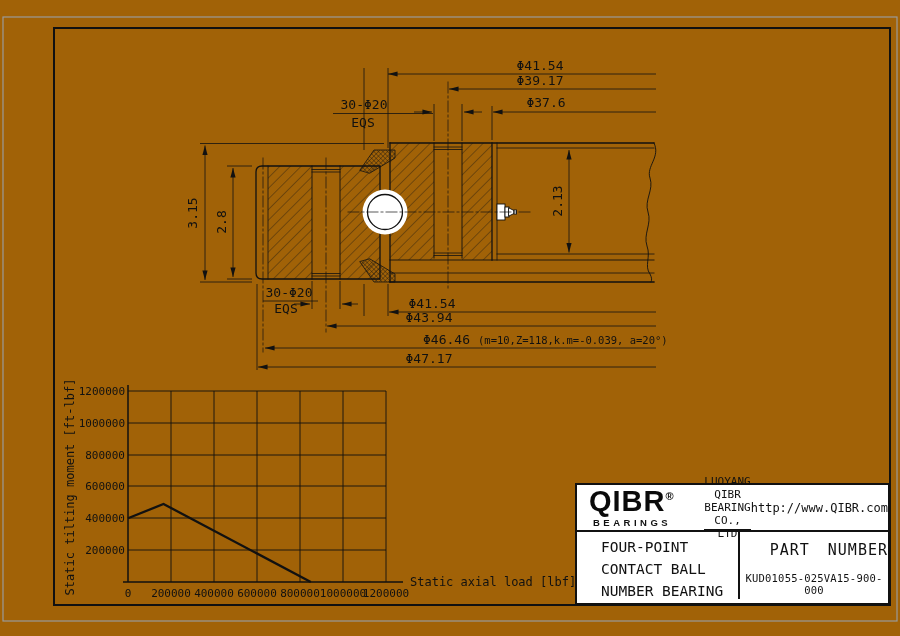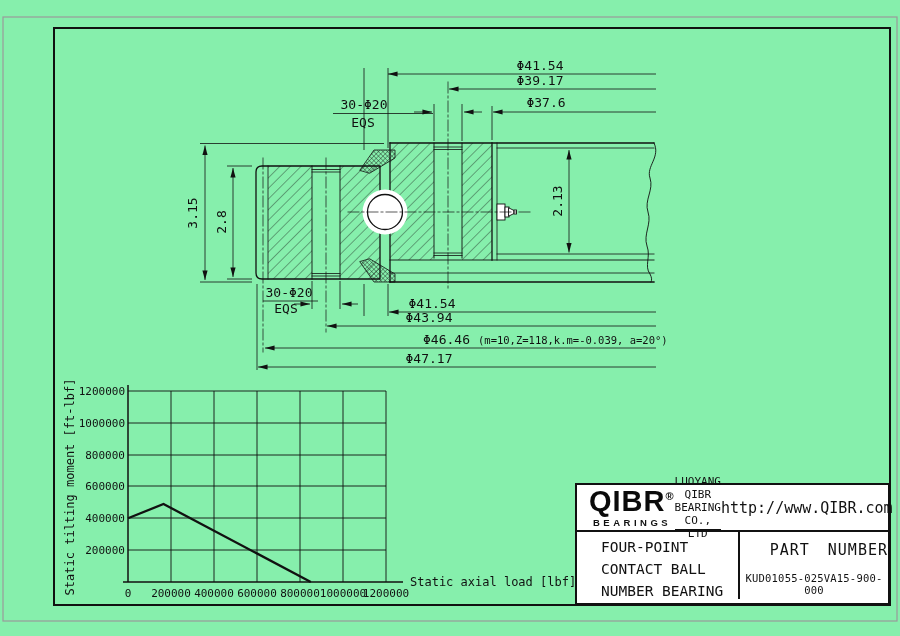--- a/index.html
+++ b/index.html
@@ -1,36 +1,36 @@
 <!DOCTYPE html>
 <html><head>
 <meta charset="utf-8">
 <style>
   html,body{margin:0;padding:0;background:#fff;}
-  .page{position:relative;width:900px;height:636px;background:#86efac;overflow:hidden;
+  .page{position:relative;width:900px;height:636px;background:#a16207;overflow:hidden;
         font-family:"DejaVu Sans Mono",monospace;color:#111;}
   svg text{fill:#111;}
   .dim{font:13px "DejaVu Sans Mono",monospace;}
   .dim-sm{font:10.5px "DejaVu Sans Mono",monospace;}
   .tick{font:11px "DejaVu Sans Mono",monospace;}
   .axl{font:12px "DejaVu Sans Mono",monospace;}
   
   .tblock{position:absolute;left:575px;top:483px;width:315px;height:122px;
           border:2px solid #111;box-sizing:border-box;background:#fff;}
   .tb-row1{height:47px;display:flex;border-bottom:2px solid #111;box-sizing:border-box;}
   .tb-logo{width:130px;padding:2px 0 0 12px;box-sizing:border-box;}
   .tb-brand{font-family:"Liberation Sans",sans-serif;font-weight:bold;font-size:29px;
             line-height:1;letter-spacing:1px;color:#0a0a0a;}
   .tb-brand .reg{font-size:11px;vertical-align:super;font-weight:bold;}
   .tb-sub{font-family:"Liberation Sans",sans-serif;font-weight:bold;font-size:9.5px;
           letter-spacing:3.5px;margin:1px 0 8px 4px;}
   .tb-co{flex:1;display:flex;flex-direction:row;text-align:center;}
   .tb-co1{flex:1;border-bottom:1px solid #111;display:flex;align-items:center;
           justify-content:center;font-size:11px;}
-  .tb-co2{flex:1;display:flex;align-items:center;justify-content:center;font-size:15px;}
+  .tb-co2{flex:1;display:flex;align-items:center;justify-content:center;font-size:12px;}
   .tb-row2{display:flex;height:67px;}
   .tb-prod{width:163px;border-right:2px solid #111;box-sizing:border-box;
            padding:4px 0 0 24px;font-size:14.5px;line-height:22px;}
   .tb-part{flex:1;text-align:center;}
   .tb-part-label{font-size:15px;margin-top:9px;word-spacing:8px;letter-spacing:1px;text-align:right;}
   .tb-part-num{font-size:10.5px;margin-top:13px;letter-spacing:0.2px;}
 </style>
 </head>
 <body>
 

